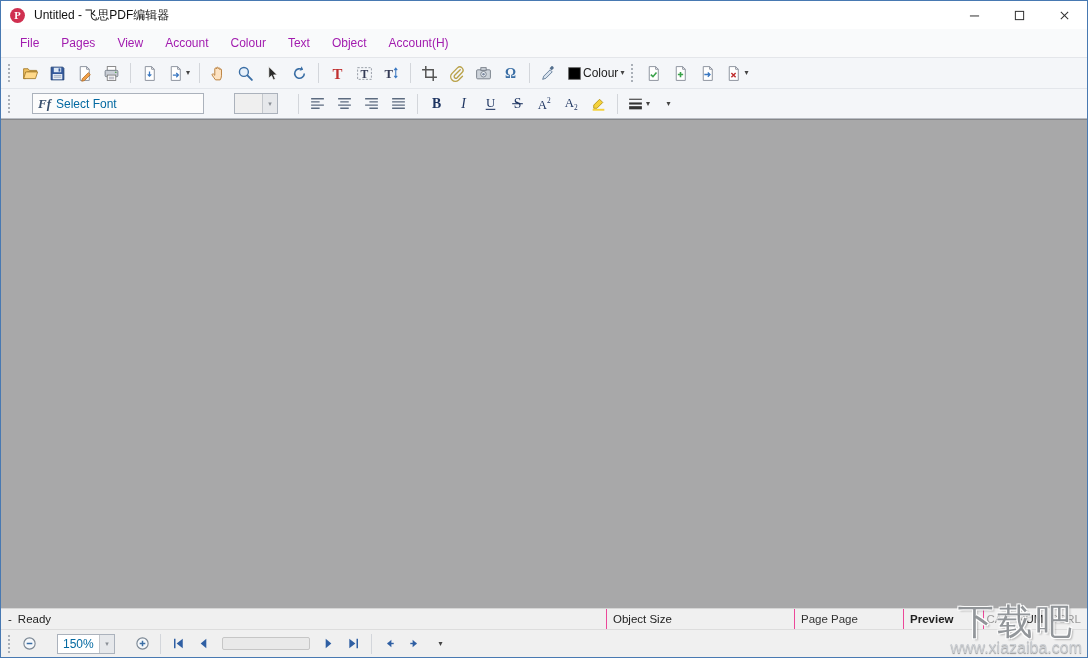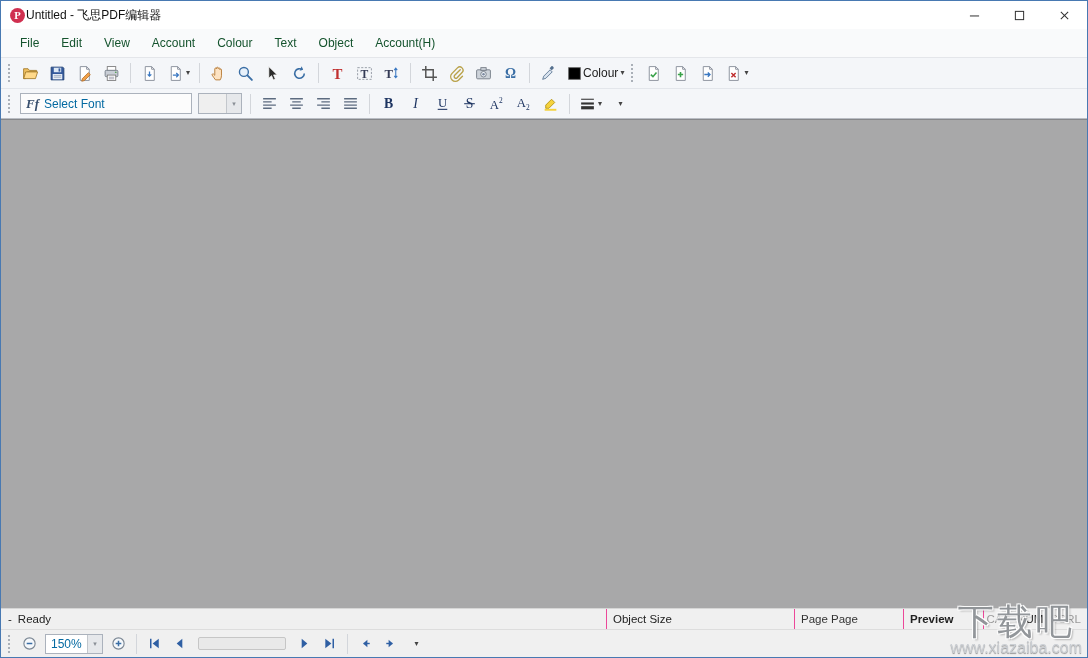--- a/index.html
+++ b/index.html
@@ -4,43 +4,43 @@
 <style>
   *{box-sizing:border-box;margin:0;padding:0;user-select:none}
   html,body{width:1088px;height:658px}
   body{font-family:"Liberation Sans",sans-serif;font-size:12px;color:#1a1a1a;background:#fff;position:relative;overflow:hidden}
   .window{position:absolute;inset:0;border:1px solid var(--window_border,#4879b2);display:flex;flex-direction:column;background:#fff}
 
   
   .titlebar{height:28px;display:flex;align-items:center;padding-left:8px;background:#fff;flex:0 0 auto}
   .app-icon{width:17px;height:17px;display:block}
   .app-icon svg{width:17px;height:17px;display:block}
-  .title-text{font-size:12px;color:#111}
+  .title-text{margin-left:8px;font-size:12px;color:#111}
   .win-controls{margin-left:auto;display:flex;height:100%}
   .win-btn{width:45px;height:100%;display:flex;align-items:center;justify-content:center}
   .win-btn svg{width:11px;height:11px;display:block}
 
   
   .menubar{height:29px;display:flex;align-items:center;padding-left:8px;background:#f9fafb;border-bottom:1px solid #e4e6ea;flex:0 0 auto}
-  .menu-item{padding:0 11px;height:100%;display:flex;align-items:center;color:#14532d;cursor:default}
+  .menu-item{padding:0 11px;height:100%;display:flex;align-items:center;color:#a21caf;cursor:default}
 
   
   .toolbar-area{background:var(--toolbar_bg,#f4f6f9);border-bottom:1px solid #b9bdc4;flex:0 0 auto}
   .toolbar{height:30px;display:flex;align-items:center;padding:0 4px}
   .toolbar + .toolbar{border-top:1px solid #e3e6eb}
   .grip{width:4px;height:18px;border-left:2px dotted #aab0b8;margin:0 5px 0 3px}
   .sep{width:1px;height:20px;background:#d3d6db;margin:0 5px}
   .tbtn{height:25px;min-width:25px;display:flex;align-items:center;justify-content:center;padding:0 3px;border-radius:2px;margin:0 1px;cursor:default}
   .ticon{display:flex;align-items:center;justify-content:center}
   .ticon svg{width:17px;height:17px;display:block}
   .tlabel{margin:0 0;font-size:12px;color:#222}
   .caret{font-size:8px;color:#444;margin-left:2px;line-height:1}
 
   
-  .combo{height:21px;background:#fff;border:1px solid #abb2bc;display:flex;align-items:center;margin:0 3px}
+  .combo{height:21px;background:#fff;border:1px solid #abb2bc;display:flex;align-items:center;margin:0 15px}
   .font-combo{width:172px;background:#fcfcfc}
   .ff-glyph{font-family:"Liberation Serif",serif;font-style:italic;font-weight:bold;color:#39506e;padding:0 5px;font-size:13px}
   .combo-value{flex:1;font-size:12px;color:#0369a1;white-space:nowrap;overflow:hidden}
   .size-combo{width:44px;background:#efefef}
   .combo-btn{width:15px;height:100%;background:#e6e8eb;border-left:1px solid #c3c7cc;display:flex;align-items:center;justify-content:center;font-size:7px;color:#8a8f96}
 
   
   .canvas{flex:1 1 auto;background:var(--canvas,#a8a8a9);border-top:1px solid #85878a}
 
   
@@ -100,21 +100,21 @@
             <svg viewBox="0 0 12 12">
               <path d="M2 2l8 8M10 2l-8 8" stroke="#333" stroke-width="1.1"></path>
             </svg>
           </span>
         </div>
     </div>
   </div>
 
   <div class="menubar">
     <span class="menu-item">File</span>
-    <span class="menu-item">Edit</span>
+    <span class="menu-item">Pages</span>
     <span class="menu-item">View</span>
     <span class="menu-item">Account</span>
     <span class="menu-item">Colour</span>
     <span class="menu-item">Text</span>
     <span class="menu-item">Object</span>
     <span class="menu-item">Account(H)</span>
   </div>
 
   <div class="toolbar-area">
     <div class="toolbar">

